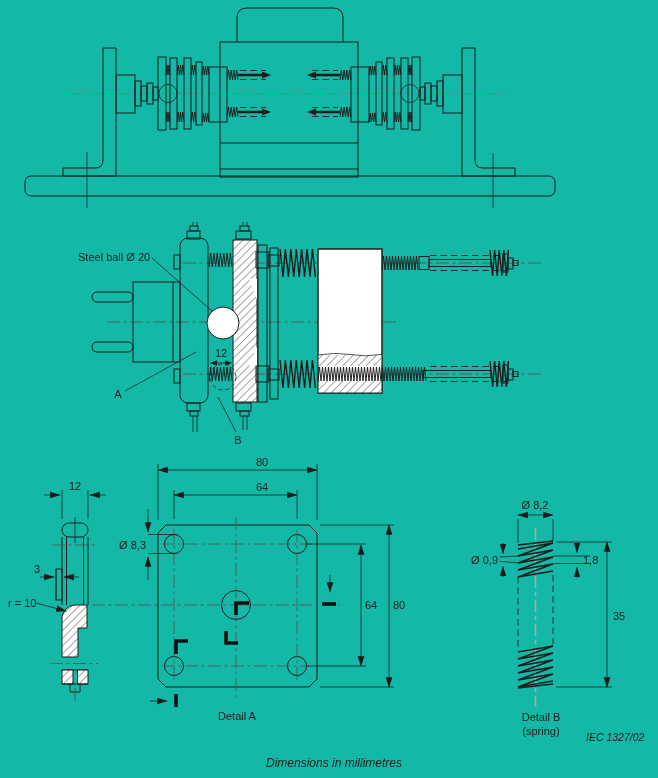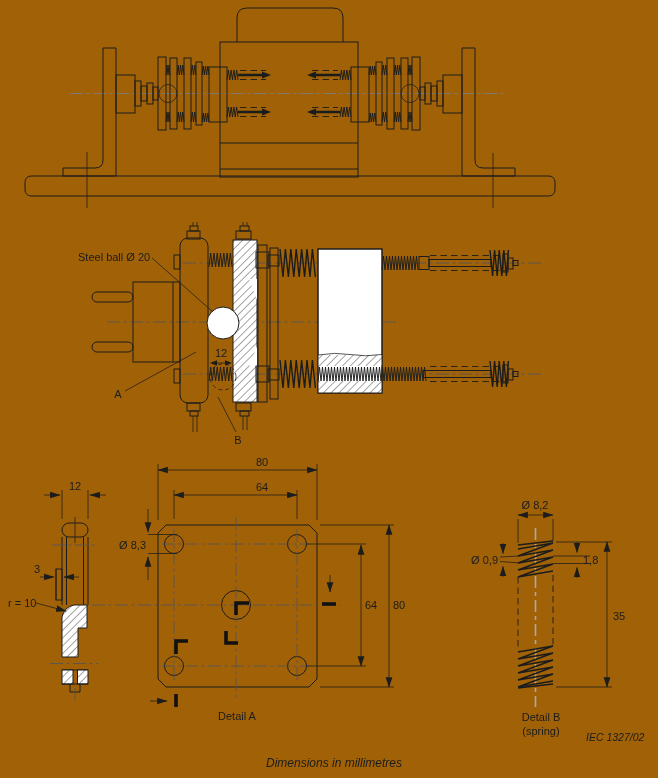--- a/index.html
+++ b/index.html
@@ -1,16 +1,16 @@
 <!DOCTYPE html>
 <html><head>
 <meta charset="utf-8">
 <style>
   html,body{margin:0;padding:0;background:#ffffff;}
-  .page{width:658px;height:778px;position:relative;background:#a16207;overflow:hidden;
+  .page{width:658px;height:778px;position:relative;background:#14b8a6;overflow:hidden;
         font-family:"Liberation Sans", sans-serif;}
   svg{display:block;}
   
   .s   {stroke:#1c1c1c;stroke-width:1;fill:none;stroke-linecap:butt;}
   .sw  {stroke:#1c1c1c;stroke-width:1;fill:#ffffff;}
   .thin{stroke:#1c1c1c;stroke-width:0.75;fill:none;}
   .bold{stroke:#1c1c1c;stroke-width:2.4;fill:none;}
   .thk {stroke:#111111;stroke-width:3.6;fill:none;}
   .cl  {stroke:#7a7a7a;stroke-width:0.9;fill:none;stroke-dasharray:13 3.5 3 3.5;}
   .cld {stroke:#555555;stroke-width:0.9;fill:none;stroke-dasharray:13 3.5 3 3.5;}

